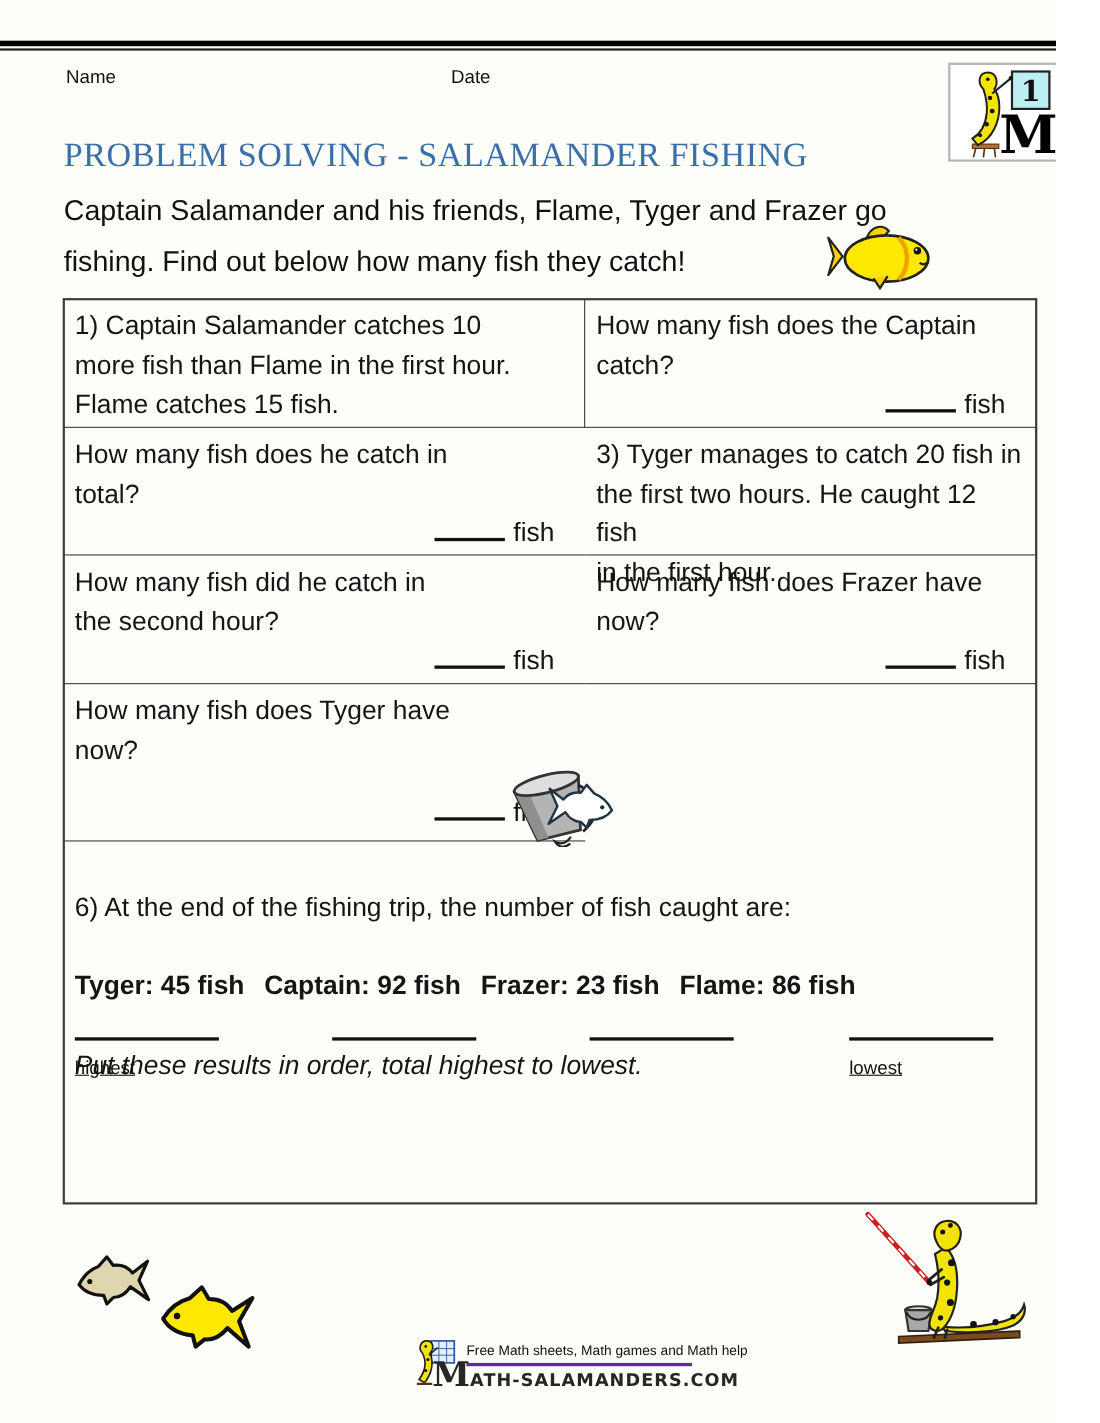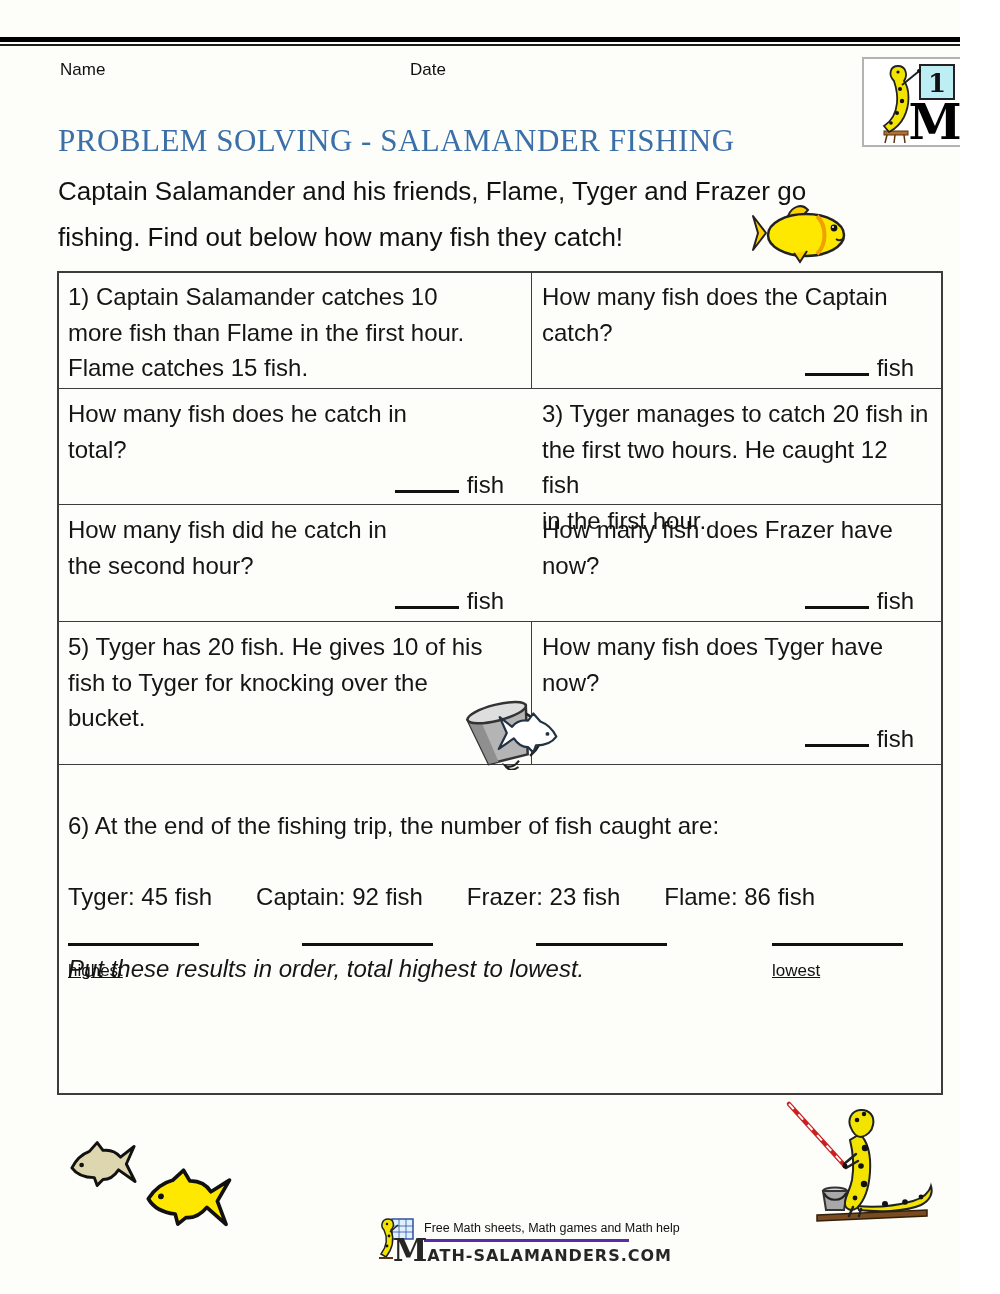--- a/index.html
+++ b/index.html
@@ -32,21 +32,21 @@
   .cell{box-sizing:border-box;padding:7px 10px 8px 10px;
         font-size:24px;line-height:35.5px;white-space:pre-line;
         border-bottom:1.6px solid #3c3c3c;}
   .pcell{border-right:1.6px solid #3c3c3c;}
   .qcell{display:flex;flex-direction:column;justify-content:space-between;padding-right:28px;}
   .ans{align-self:flex-end;white-space:nowrap;}
   .blank{display:inline-block;width:64px;height:16px;border-bottom:3px solid #111;margin-right:8px;}
 
   .final-cell{grid-column:1 / 3;position:relative;border-bottom:none;border-right:none;}
   .final-lead{line-height:36px;}
-  .final-results{display:flex;gap:44px;font-weight:normal;line-height:36px;}
+  .final-results{display:flex;gap:18px;font-weight:bold;line-height:36px;}
   .final-instruction{font-style:italic;line-height:36px;}
   .order-blank{position:absolute;top:170px;height:8px;width:131px;border-bottom:3px solid #111;}
   .ob1{left:10px}.ob2{left:244px}.ob3{left:478px}.ob4{left:714px}
   .order-label{position:absolute;top:188px;font-size:17px;color:#111;text-decoration:underline;}
   .ol-high{left:10px}.ol-low{left:714px}
 
   .bucket-deco{position:absolute;left:398px;top:426px;}
   .fishline-deco{position:absolute;left:438px;top:438px;}
 
   
@@ -132,23 +132,20 @@
 the second hour?</div>
       <div class="ans"><span class="blank"></span><span>fish</span></div>
     </div>
 
     <div class="cell qcell">
       <div>How many fish does Frazer have
 now?</div>
       <div class="ans"><span class="blank"></span><span>fish</span></div>
     </div>
 
-    <div class="cell pcell">5) Tyger has 20 fish. He gives 10 of his
-fish to Tyger for knocking over the
-bucket.</div>
     <div class="cell qcell">
       <div>How many fish does Tyger have
 now?</div>
       <div class="ans"><span class="blank"></span><span>fish</span></div>
     </div>
 
     <div class="cell final-cell">
       <div class="final-lead">6) At the end of the fishing trip, the number of fish caught are:</div>
       <div class="final-results">
         <span>Tyger: 45 fish</span>

